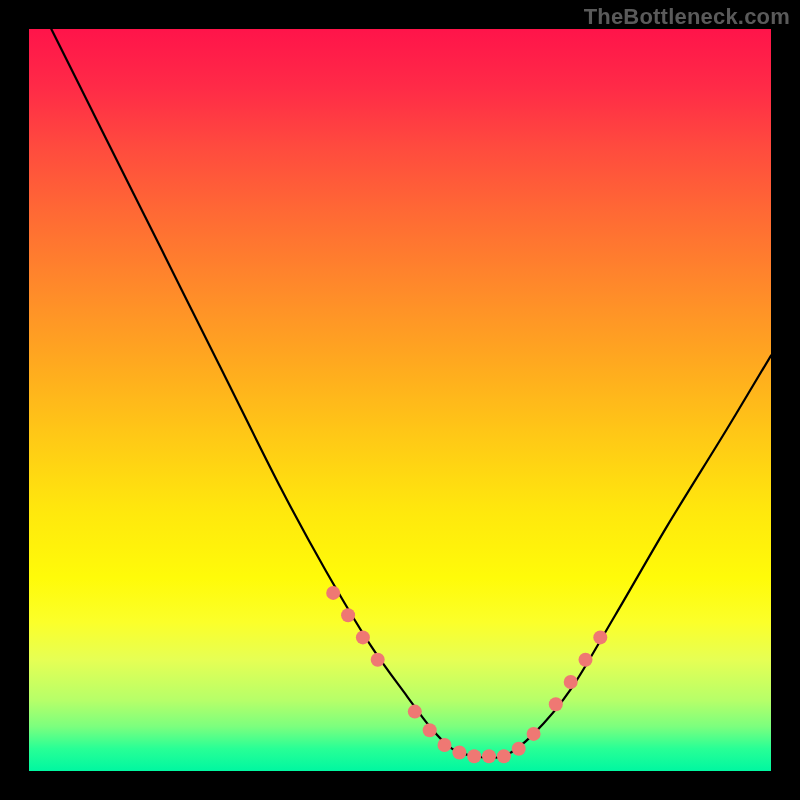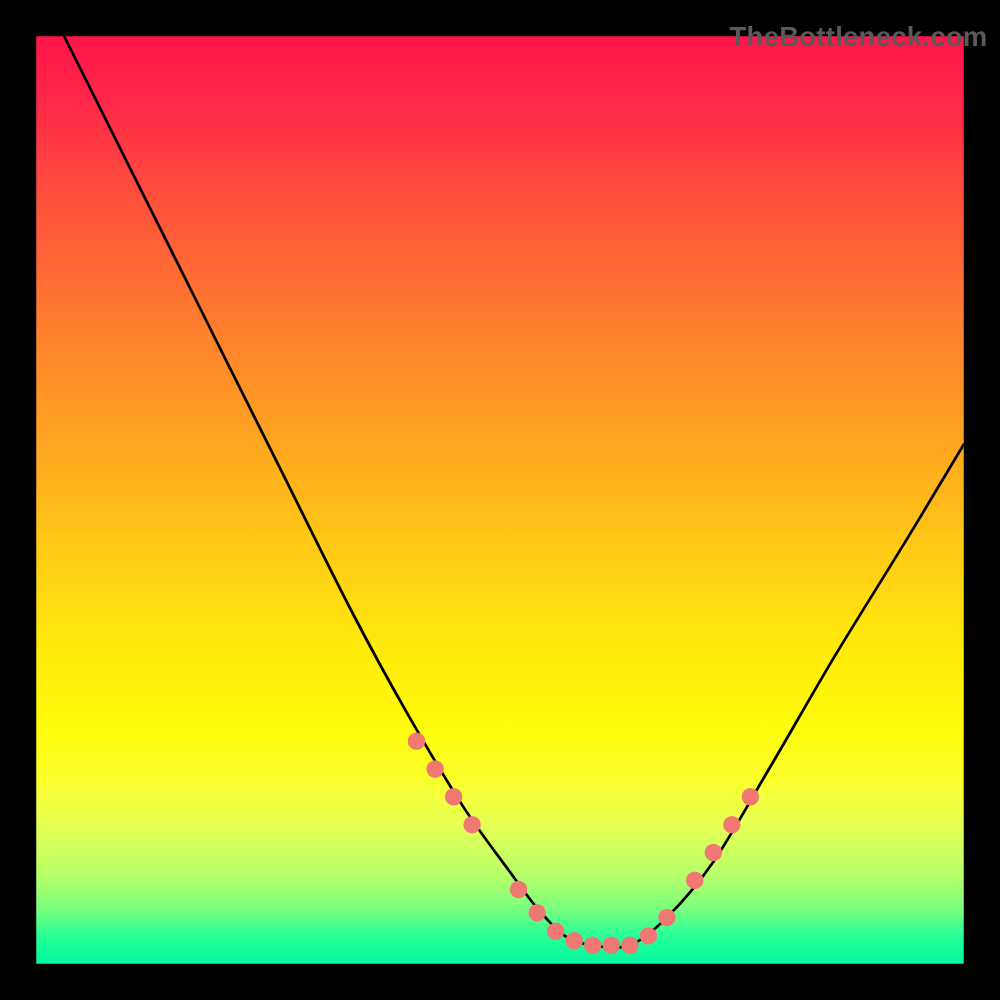--- a/index.html
+++ b/index.html
@@ -30,21 +30,21 @@
       #fbff2a 80%,
       #e6ff54 85%,
       #b6ff69 90.5%,
       #7cff7e 94%,
       #28ff96 97%,
       #00f7a1 100%
     );
   }
   .watermark {
     position: absolute;
-    top: 17px;
+    top: 4px;
     right: 10px;
     color: #5a5a5a;
     font-size: 22px;
     font-weight: 600;
     letter-spacing: 0.2px;
     z-index: 5;
     user-select: none;
   }
   svg.curve {
     position: absolute;

